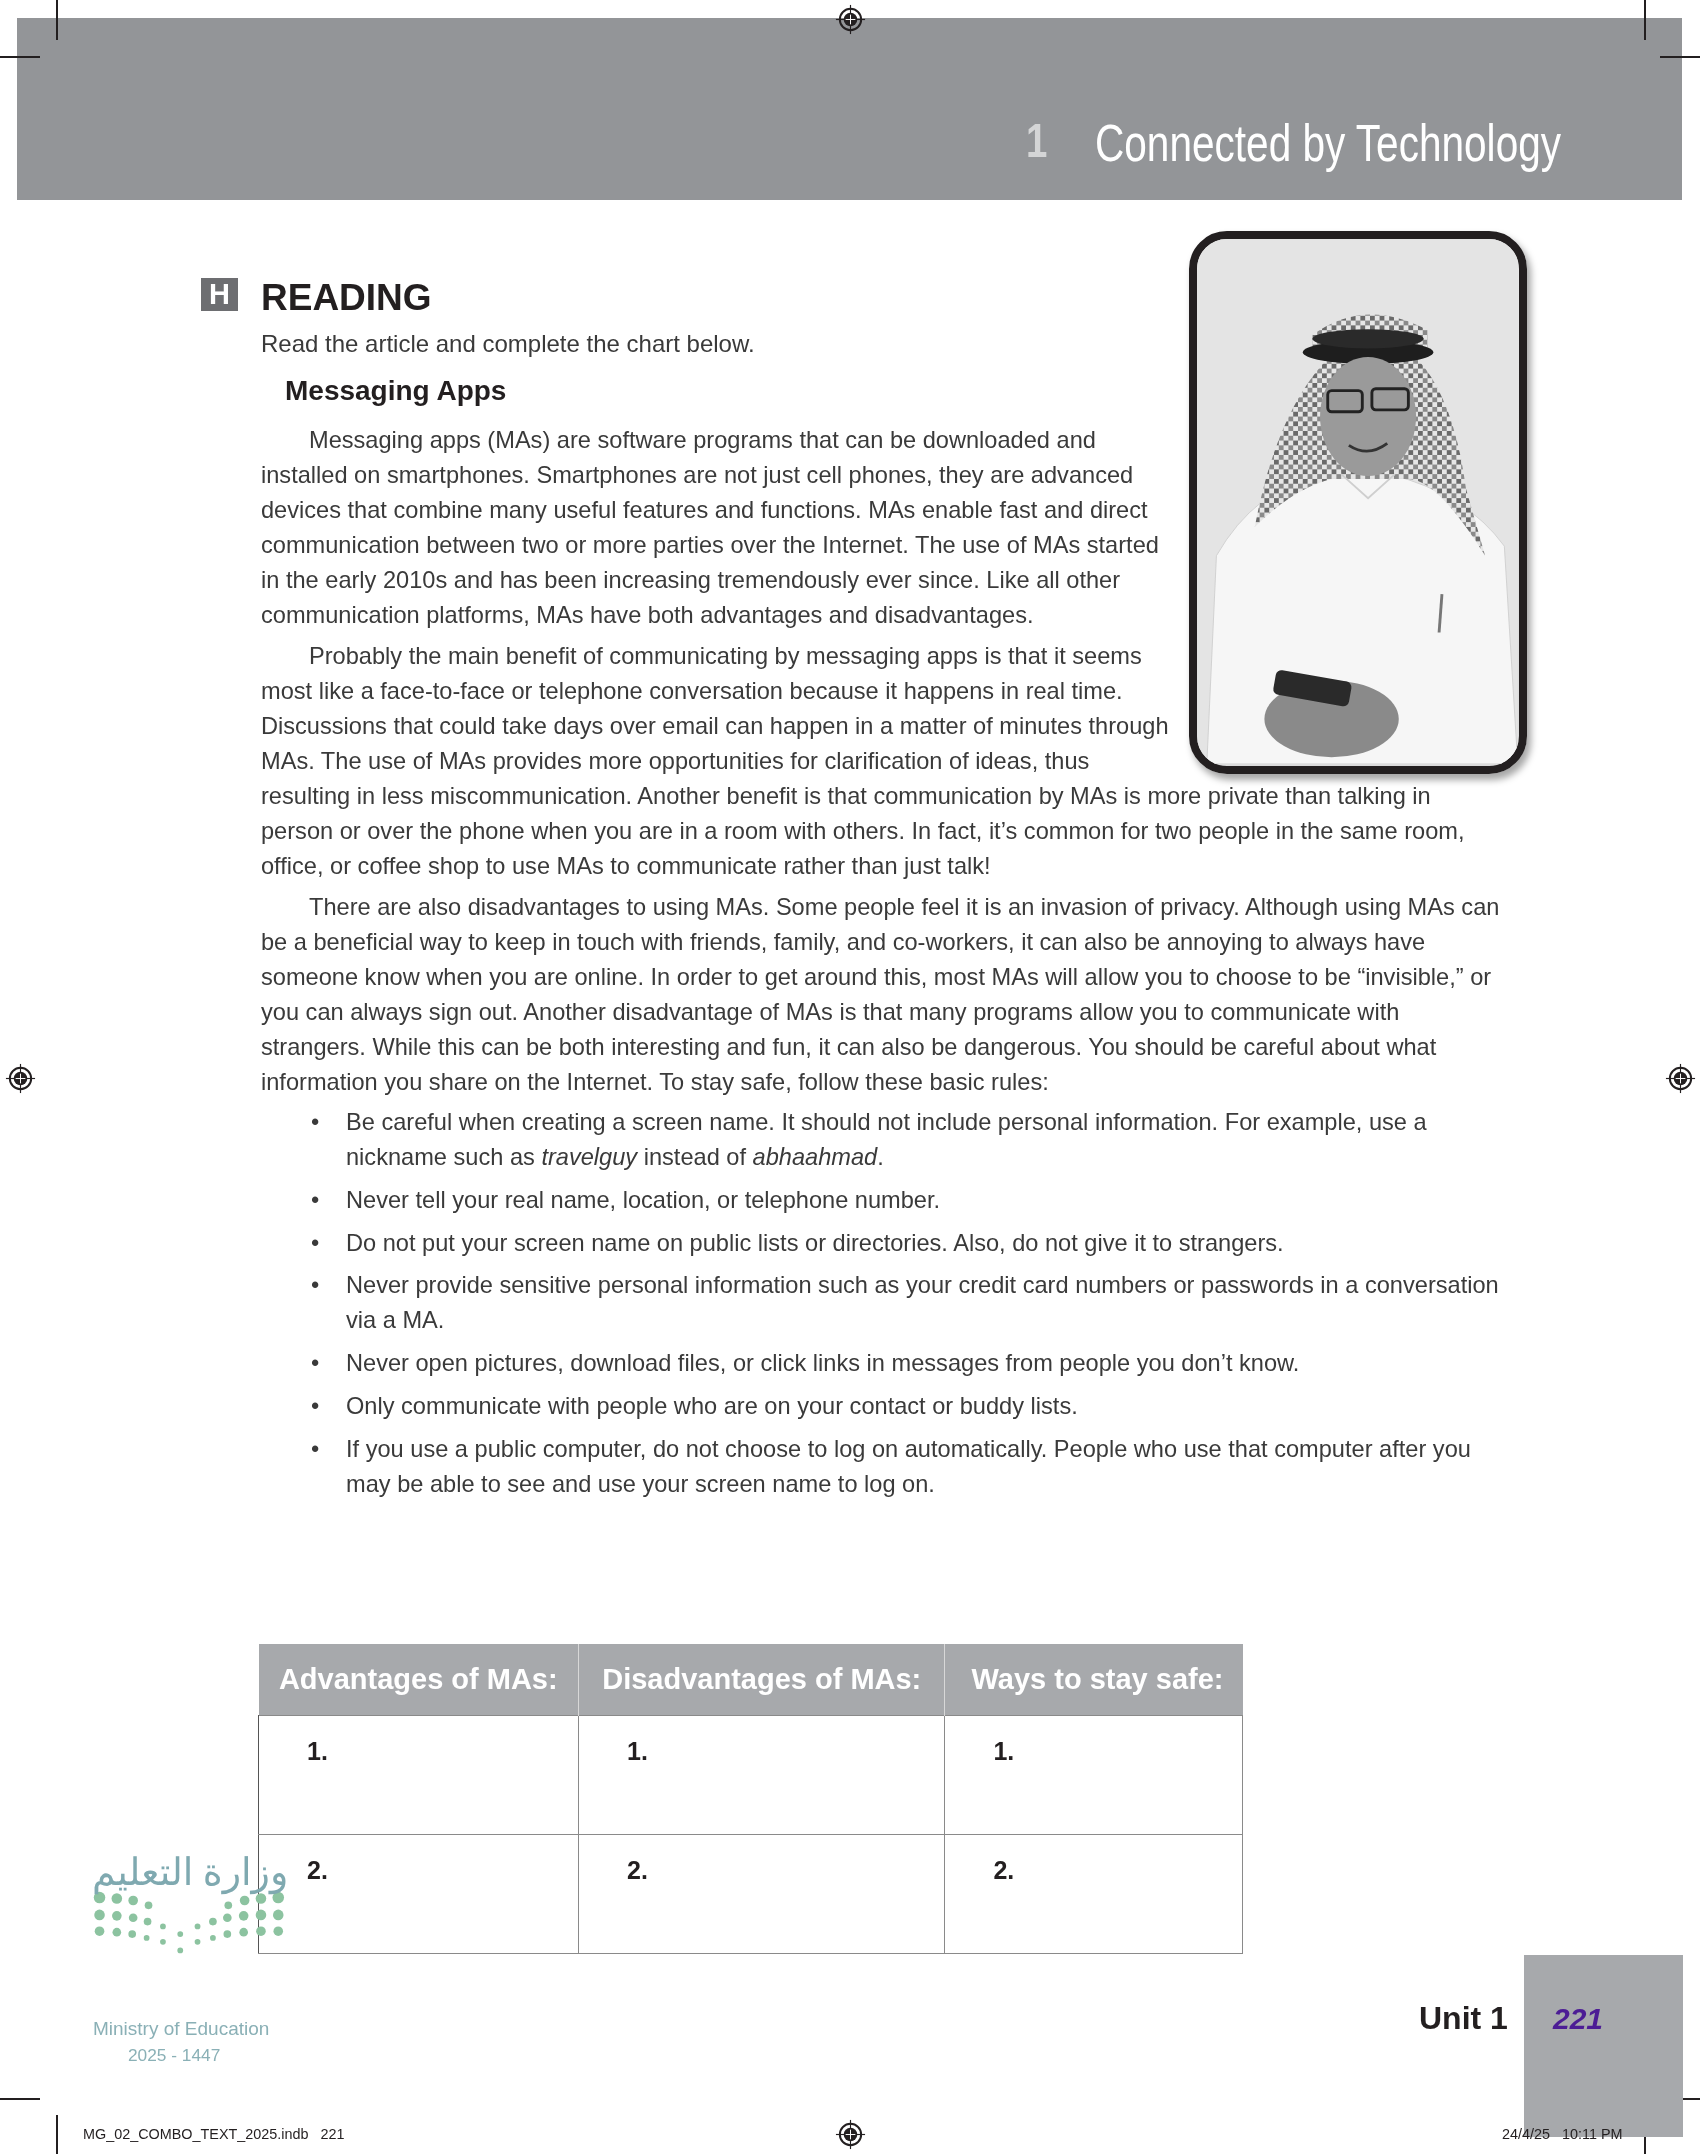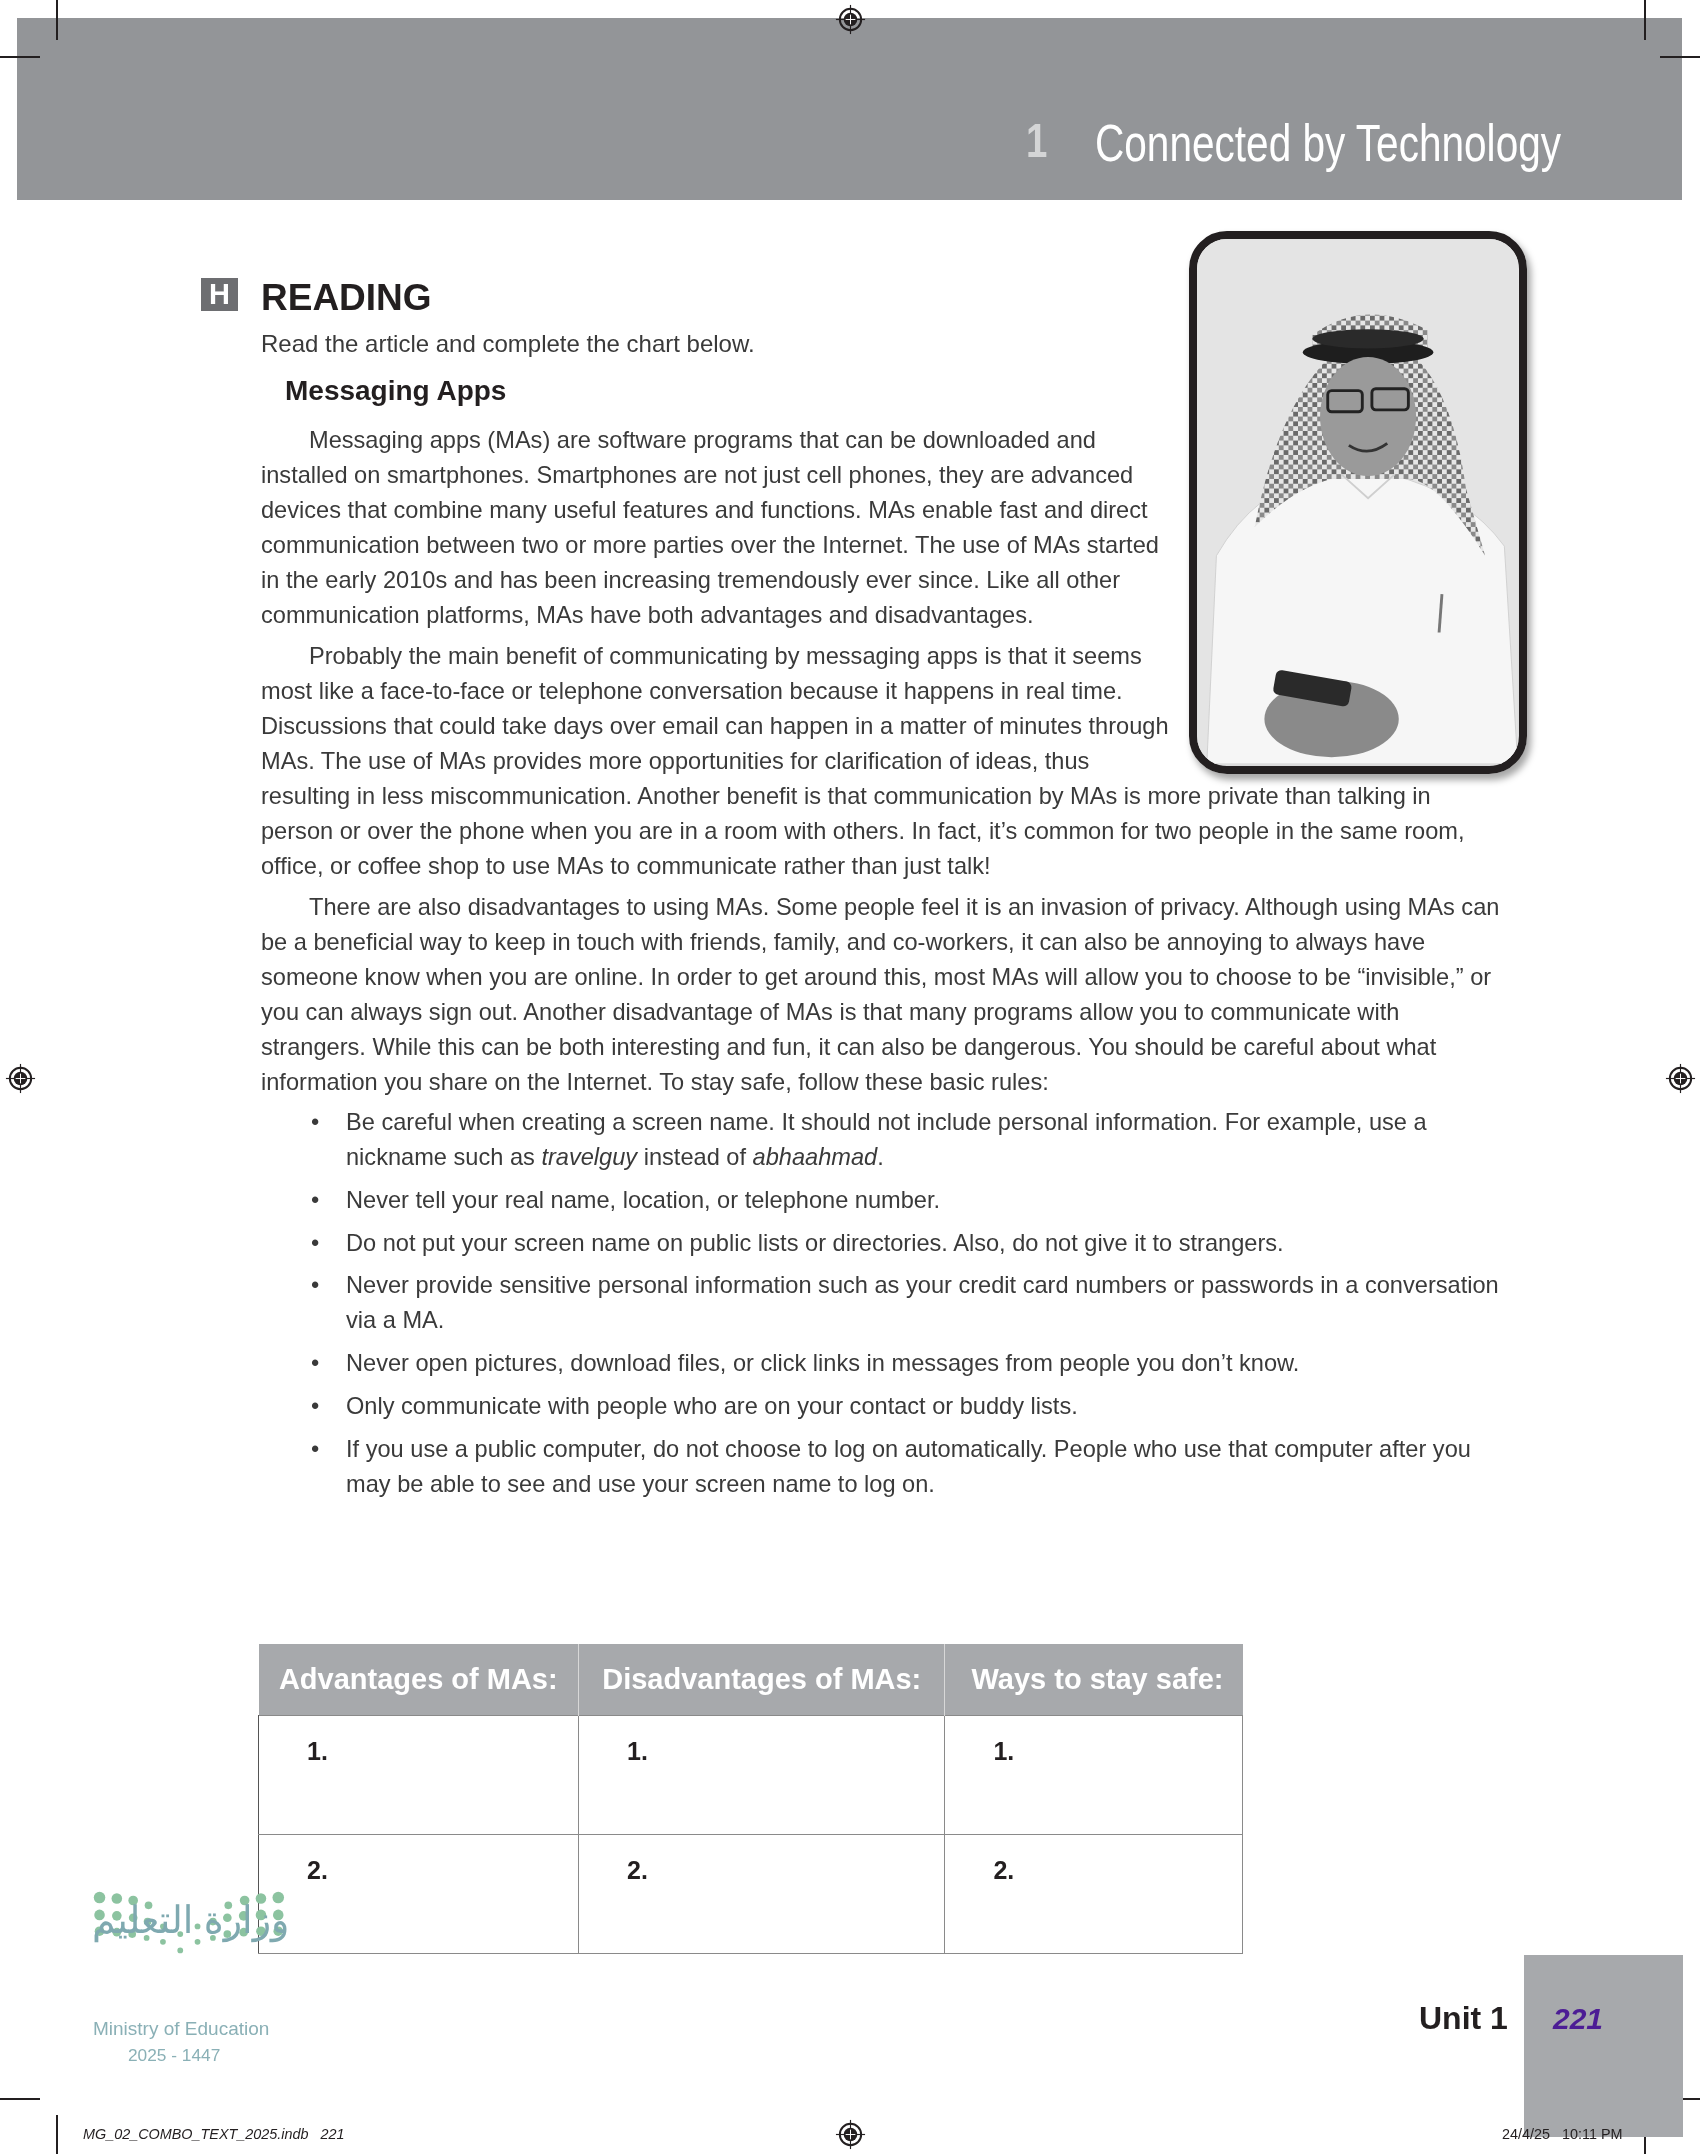--- a/index.html
+++ b/index.html
@@ -65,21 +65,21 @@
     height: 69px; border-right: 1px solid #d8d8d8; text-align: center;
   }
   .chart-table th:last-child { border-right: none; padding-left: 8px; }
   .chart-table td {
     height: 119px; vertical-align: top; border: 1.9px solid #8a8a8a;
     font-size: 25px; font-weight: bold; color: #231f20; padding: 21px 0 0 48px; box-sizing: border-box;
   }
   .chart-table td:first-child { border-left: 1.4px solid #555; }
   .chart-table td:nth-child(2) { border-left: 1.4px solid #222; }
   .moe-logo { position: absolute; left: 88px; top: 1886px; width: 221px; height: 183px; }
-  .moe-ar { position: absolute; left: 92px; top: 1898px; font-size: 38px; color: #7fa9b0; font-family: Liberation Sans, sans-serif; }
+  .moe-ar { position: absolute; left: 92px; top: 1850px; font-size: 38px; color: #7fa9b0; font-family: Liberation Serif, serif; }
   .moe-en { position: absolute; left: 93px; top: 2018px; font-size: 19px; color: #8ab0b6; }
   .moe-year { position: absolute; left: 93px; top: 2045px; font-size: 17.3px; color: #8ab0b6; margin-left: 35px; }
   .page-box {
     position: absolute; left: 1524px; top: 1955px; width: 159px; height: 182px; background: #a7a9ac;
   }
   .page-num {
     position: absolute; left: 1553px; top: 2002px; font-size: 30px; font-weight: bold; color: #4c1d95; font-style: italic;
   }
   .unit-label {
     position: absolute; left: 1419px; top: 2000px; font-size: 32px; font-weight: bold; color: #231f20;
@@ -254,15 +254,15 @@
   </g>
 </svg>
 <div class="moe-ar">وزارة التعليم</div>
 <div class="moe-en">Ministry of Education</div>
 <div class="moe-year">2025 - 1447</div>
 
 <div class="page-box"></div>
 <div class="unit-label">Unit 1</div>
 <div class="page-num">221</div>
 
-<div class="slug" style="white-space:pre;font-style:italic;">MG_02_COMBO_TEXT_2025.indb   221</div>
+<div class="slug" style="white-space:pre;">MG_02_COMBO_TEXT_2025.indb   221</div>
 <div class="slug-date" style="white-space:pre;">24/4/25   10:11 PM</div>
 
 
 </body></html>

